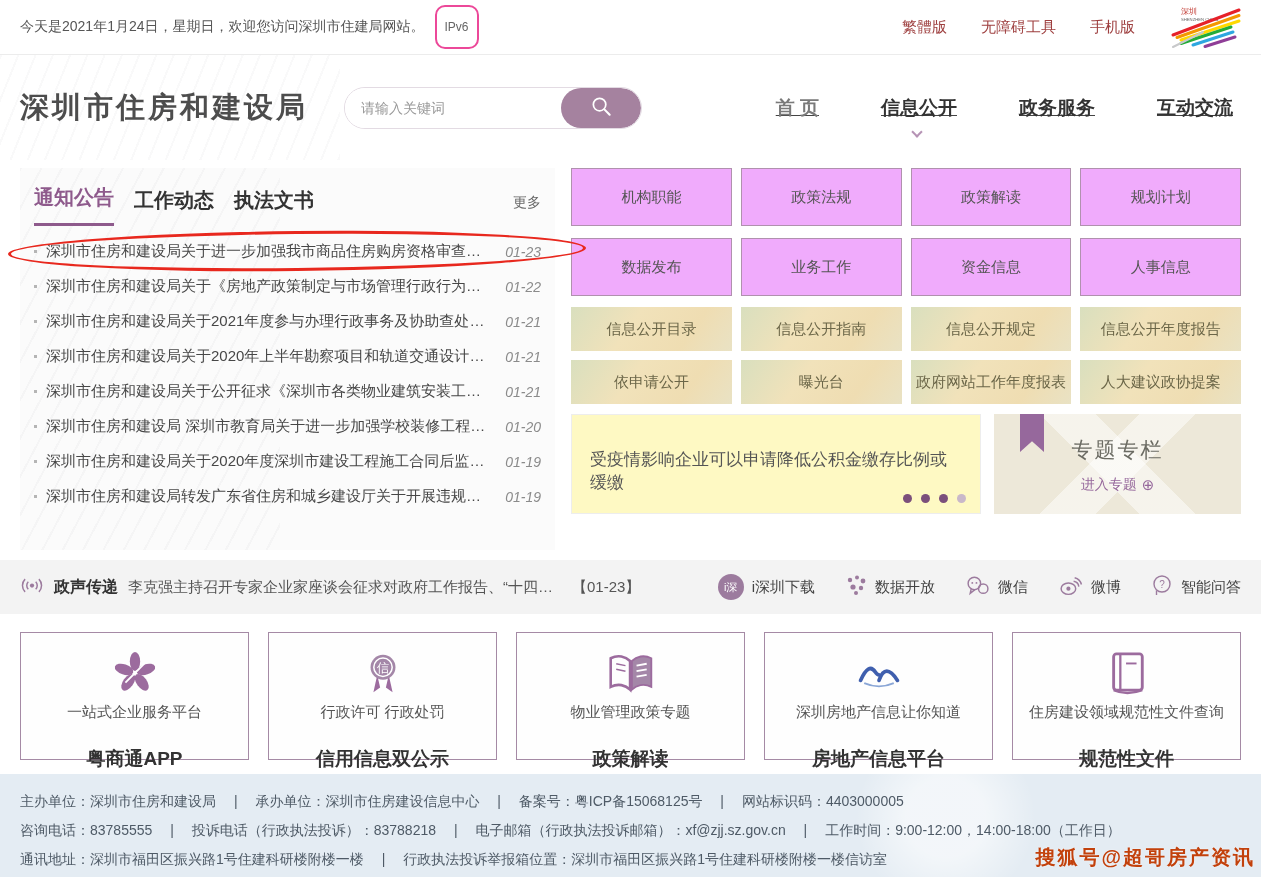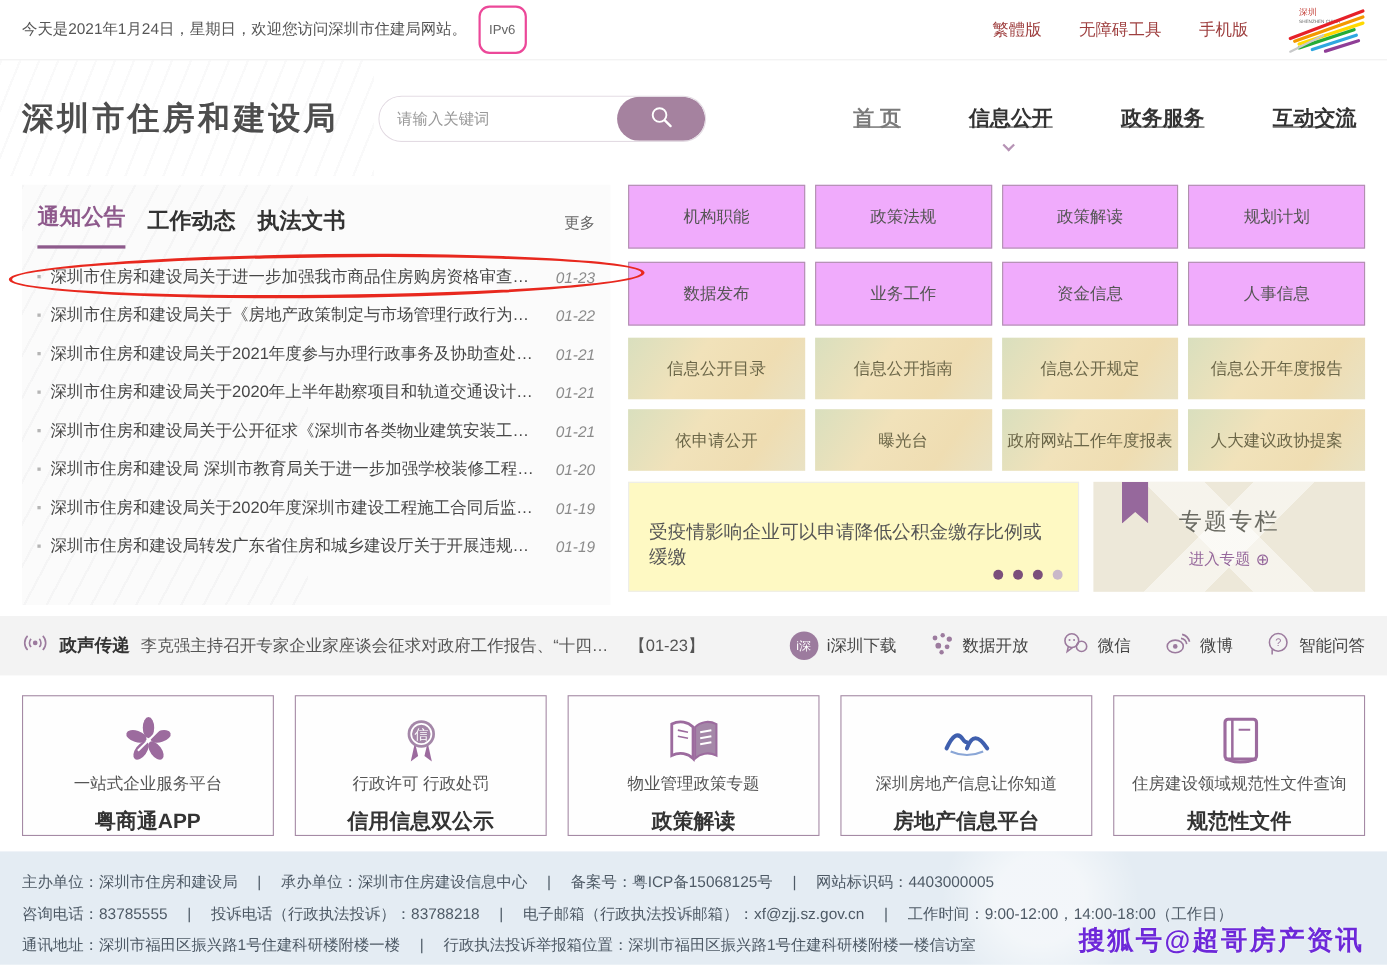--- a/index.html
+++ b/index.html
@@ -40,21 +40,21 @@
   .notice-list li { display:flex; align-items:center; height:35px; cursor:pointer; }
   .dot { width:3px; height:3px; background:#b5b5b5; margin-right:9px; flex:none; }
   .nt { font-size:15px; color:#474747; white-space:nowrap; overflow:hidden; text-overflow:ellipsis; flex:1; }
   .nd { font-size:14px; color:#8b8b8b; margin-left:14px; flex:none;font-style:italic; }
   .red-ellipse { position:absolute; left:-12px; top:63px; width:578px; height:40px; border:3px solid #e8281e; border-radius:50%; transform:rotate(-0.6deg); pointer-events:none; }
 
   .quick-panel { flex:1; }
   .grid { display:grid; grid-template-columns:repeat(4,1fr); gap:12px 9px; }
   .wbtn { height:58px; border:1px solid #b091ae; background:#f0abfc; display:flex; align-items:center; justify-content:center; font-size:15px; color:#555; cursor:pointer; text-decoration:none; }
   .grid.tan { margin-top:11px; gap:9px; }
-  .tbtn { height:56px; display:flex; align-items:center; justify-content:center; font-size:15px; color:#6b6648; cursor:pointer; text-decoration:none;
+  .tbtn { height:44px; display:flex; align-items:center; justify-content:center; font-size:15px; color:#6b6648; cursor:pointer; text-decoration:none;
           background:linear-gradient(125deg,#d9dfbe 0%,#f1e2ba 38%,#efddb2 72%,#e9e2c4 100%); }
   .banner-row { display:flex; gap:13px; margin-top:10px; height:100px; }
   .carousel { flex:1; background:#fef9c3; border:1px solid #ededed; position:relative; display:flex; align-items:center; }
   .carousel-text { font-size:17px; color:#555; padding:0 18px; margin-top:14px; cursor:pointer; }
   .dots { position:absolute; right:14px; bottom:10px; display:flex; gap:9px; }
   .dotc { width:9px; height:9px; border-radius:50%; background:#7b4f7b; cursor:pointer; }
   .dotc.light { background:#c9b8c9; }
   .special { width:247px; position:relative; background:#ede8d9; overflow:hidden; text-align:center; cursor:pointer;
              background-image:linear-gradient(45deg, transparent 42%, rgba(255,255,255,0.5) 42%, rgba(255,255,255,0.5) 58%, transparent 58%),
                               linear-gradient(-45deg, transparent 42%, rgba(255,255,255,0.5) 42%, rgba(255,255,255,0.5) 58%, transparent 58%); }
@@ -72,27 +72,27 @@
   .tools { margin-left:auto; display:flex; align-items:center; gap:30px; }
   .tool { display:flex; align-items:center; gap:8px; cursor:pointer; text-decoration:none; }
   .tool span.lbl { font-size:15px; color:#444; white-space:nowrap; }
   .iq { width:26px; height:26px; border-radius:50%; background:#9c7b9e; color:#fff; font-size:11px; display:flex; align-items:center; justify-content:center; }
 
   
   .services { display:flex; gap:19px; padding:18px 20px 14px; }
   .card { flex:1; height:128px; border:1px solid #a58aa5; background:#fefefe; text-align:center; cursor:pointer; padding-top:14px; }
   .card .ic { height:52px; display:flex; align-items:center; justify-content:center; }
   .c1 { font-size:15px; color:#555; margin-top:4px; }
-  .c2 { font-size:19px; font-weight:700; color:#333; margin-top:12px; }
+  .c2 { font-size:19px; font-weight:700; color:#333; margin-top:24px; }
 
   
   .footer { height:109px; background:#e4ecf3; padding:13px 20px 0;
             background-image:radial-gradient(circle at 75% 40%, rgba(255,255,255,0.55) 0 40px, transparent 90px); }
   .footer p { font-size:14px; color:#4e5a66; line-height:29px; white-space:nowrap; }
-  .watermark { position:absolute; right:21px; bottom:6px; font-size:24px; font-weight:700; color:#6d28d9; letter-spacing:2px; text-shadow:0 0 2px rgba(255,255,255,0.8); }
+  .watermark { position:absolute; right:6px; bottom:6px; font-size:20px; font-weight:700; color:#c2410c; letter-spacing:2px; text-shadow:0 0 2px rgba(255,255,255,0.8); }
 </style>
 </head>
 <body>
 
 <div class="page">
 
   <div class="topbar">
     <div class="topbar-left">
       <span>今天是2021年1月24日，星期日，欢迎您访问深圳市住建局网站。</span>
       <span class="ipv6">IPv6</span>

